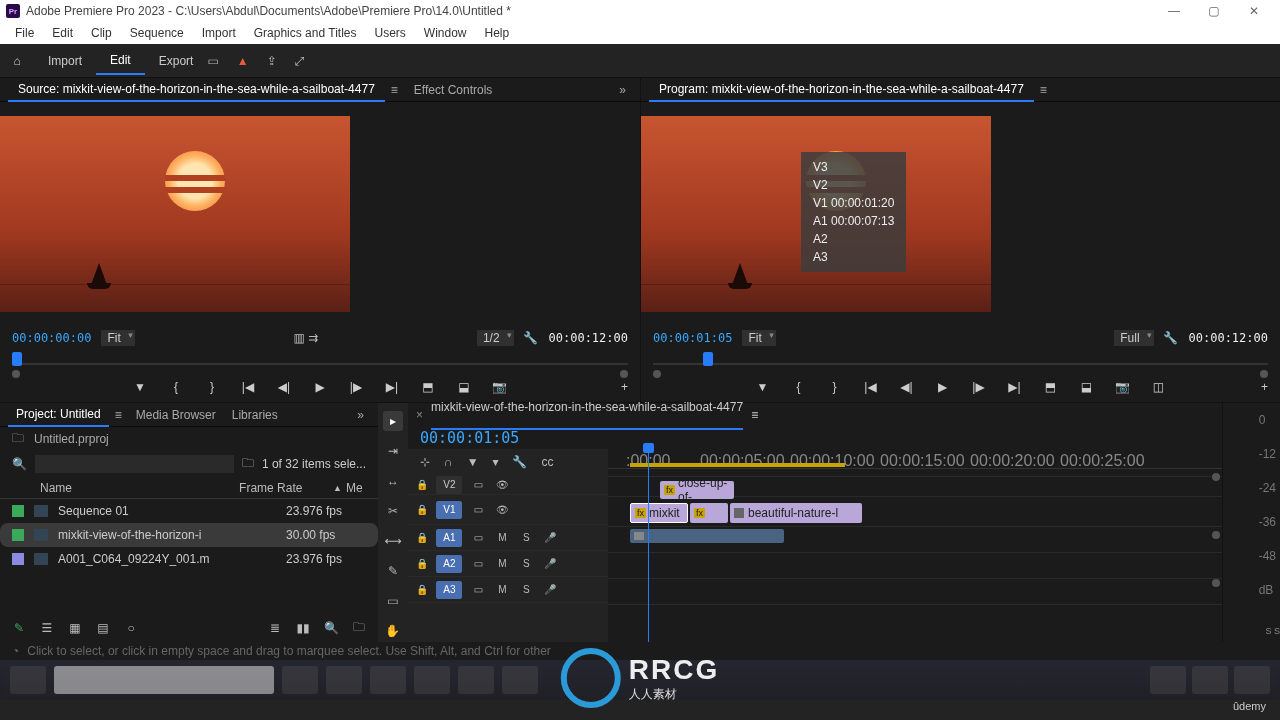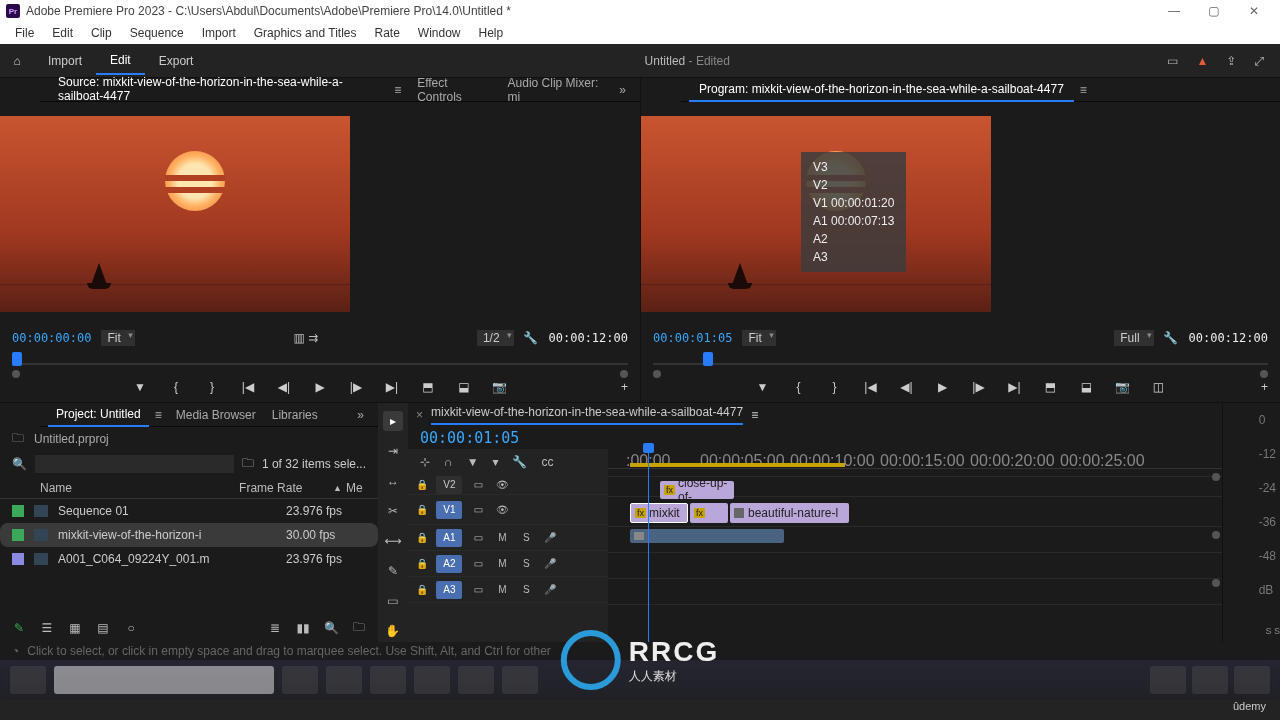--- a/index.html
+++ b/index.html
@@ -23,21 +23,21 @@
 .ws-bar .doc { flex: 1; text-align: center; color: #bbb; }
 .ws-bar .right-icons { display: flex; gap: 18px; padding-right: 16px; }
 .ws-bar .ricon { color: #bbb; }
 .ws-bar .warn { color: #e45b3a; }
 
 
 .panels-top { display: flex; height: 324px; }
 .source-panel { width: 640px; background: #1b1b1b; display: flex; flex-direction: column; }
 .program-panel { flex: 1; background: #1b1b1b; display: flex; flex-direction: column; border-left: 1px solid #111; }
 
-.panel-tabs { height: 24px; display: flex; align-items: center; padding: 0 8px; color: #aaa; border-bottom: 1px solid #0a0a0a; margin-left: 40px; }
+.panel-tabs { height: 24px; display: flex; align-items: center; padding: 0 8px; color: #aaa; border-bottom: 1px solid #0a0a0a; }
 .panel-tabs .ptab { padding: 4px 10px; }
 .panel-tabs .ptab.active { color: #fff; border-bottom: 2px solid #287cfa; }
 .panel-tabs .spacer { flex: 1; }
 .panel-tabs .more { padding: 0 6px; }
 
 .monitor-area { flex: 1; display: flex; align-items: center; justify-content: flex-start; background: #1b1b1b; position: relative; }
 .video-frame { width: 350px; height: 196px; background: linear-gradient(#c85530 0%, #a03820 60%, #5a2015 100%); position: relative; overflow: hidden; }
 .sun { position: absolute; top: 18%; left: 47%; width: 60px; height: 60px; background: radial-gradient(#ffe6b0 40%, #ffb060 60%, #e87030 100%); border-radius: 50%; }
 .sun::after { content:""; position:absolute; left:0; width:100%; height:6px; top:40%; background:#b04020; box-shadow:0 12px 0 #b04020; }
 .sailboat { position: absolute; bottom: 14%; left: 26%; width: 0; height: 0; border-left: 8px solid transparent; border-right: 8px solid transparent; border-bottom: 22px solid #1a0a08; }
@@ -88,21 +88,21 @@
 .bin-row .n { flex: 1; overflow:hidden; text-overflow:ellipsis; white-space:nowrap; }
 .bin-row .fr { width: 80px; }
 
 .proj-footer { margin-top:auto; height: 28px; display:flex; align-items:center; padding:0 12px; gap:14px; color:#bbb; }
 .proj-footer .pf { width:14px; text-align:center; }
 .proj-footer .pencil { color:#3aaa5a; }
 
 
 .tl-tabs { height: 24px; display: flex; align-items: center; padding: 0 8px; color: #ccc; }
 .tl-tabs .close { margin-right: 8px; color:#888; }
-.tl-tabs .tname { border-bottom:2px solid #287cfa; padding-bottom:4px; }
+.tl-tabs .tname { border-bottom:2px solid #287cfa; padding-bottom:14px; }
 
 .tl-header { height: 22px; display:flex; align-items:center; padding:0 12px; }
 .tl-body { flex:1; display:flex; }
 .tl-left { width: 200px; background:#232323; }
 .tl-right { flex:1; position:relative; background:#1b1b1b; }
 
 .tl-controls { display:flex; gap:14px; padding:4px 12px; height:26px; align-items:center; }
 .tl-ctrl { color:#bbb; }
 
 .track-head { height:26px; display:flex; align-items:center; gap:8px; padding:0 8px; border-bottom:1px solid #2a2a2a; }
@@ -131,21 +131,21 @@
 .meters .scale { position:absolute; right:4px; top:10px; color:#777; font-size:9px; display:flex; flex-direction:column; gap:20px; }
 .meters .ss { position:absolute; bottom:6px; width:100%; text-align:right; font-size:9px; color:#888; }
 
 .status-bar { height:18px; background:#1b1b1b; color:#666; padding:0 12px; display:flex; align-items:center; font-size:11px; }
 
 .taskbar { height:40px; background:linear-gradient(rgba(40,40,60,0.6),rgba(30,30,40,0.6)); backdrop-filter:blur(4px); display:flex; align-items:center; padding:0 10px; gap:8px; position:relative; }
 .taskbar .tb { width:36px; height:28px; background:rgba(80,80,80,0.4); border-radius:3px; }
 .taskbar .search-box { width:220px; height:28px; background:rgba(240,240,240,0.5); border-radius:3px; }
 .taskbar .tray { margin-left:auto; display:flex; gap:6px; }
 
-.watermark { position:absolute; left:50%; bottom:30px; transform:translateX(-50%); display:flex; align-items:center; gap:8px; pointer-events:none; }
+.watermark { position:absolute; left:50%; bottom:12px; transform:translateX(-50%); display:flex; align-items:center; gap:8px; pointer-events:none; }
 .watermark .wm-ring { width:60px; height:60px; border-radius:50%; border:6px solid #2a9bd8; position:relative; }
 .watermark .wm-text { font-size:28px; font-weight:bold; color:#eee; letter-spacing:2px; }
 .watermark .wm-sub { font-size:12px; color:#ddd; }
 .udemy-tag { position:absolute; right:14px; bottom:8px; color:#ccc; font-size:11px; }
 </style>
 </head>
 <body>
 
 <div class="win-title">
   <span class="pr-icon">Pr</span>
@@ -155,47 +155,45 @@
   <span class="win-btn">✕</span>
 </div>
 
 <div class="menu-bar">
   <span class="item">File</span>
   <span class="item">Edit</span>
   <span class="item">Clip</span>
   <span class="item">Sequence</span>
   <span class="item">Import</span>
   <span class="item">Graphics and Titles</span>
-  <span class="item">Rate</span>
+  <span class="item">Users</span>
   <span class="item">Window</span>
   <span class="item">Help</span>
 </div>
 
 <div class="ws-bar">
   <span class="home">⌂</span>
   <span class="tab">Import</span>
   <span class="tab active">Edit</span>
   <span class="tab">Export</span>
-  <span class="doc"><span>Untitled</span> <span style="color:#888">- Edited</span></span>
   <div class="right-icons">
     <span class="ricon">▭</span>
     <span class="ricon warn">▲</span>
     <span class="ricon">⇪</span>
     <span class="ricon">⤢</span>
   </div>
 </div>
 
 <div class="panels-top">
 
   <div class="source-panel">
     <div class="panel-tabs">
       <span class="ptab active">Source: mixkit-view-of-the-horizon-in-the-sea-while-a-sailboat-4477</span>
       <span class="more">≡</span>
       <span class="ptab">Effect Controls</span>
-      <span class="ptab">Audio Clip Mixer: mi</span>
       <span class="spacer"></span>
       <span class="more">»</span>
     </div>
     <div class="monitor-area">
       <div class="video-frame">
           <div class="sun"></div>
           <div class="horizon"></div>
           <div class="sailboat"></div>
         </div>
     </div>
@@ -429,21 +427,21 @@
             </div>
         </div>
         <div class="track-lane" style="height:30px">
           <div class="clip v sel" style="left:22px;width:58px;top:6px;height:20px">
               <span class="fx">fx</span>
               <span>mixkit</span>
             </div>
           <div class="clip v" style="left:82px;width:38px;top:6px;height:20px">
               <span class="fx">fx</span>
             </div>
-          <div class="clip v" style="left:122px;width:119px;top:6px;height:20px">
+          <div class="clip v" style="left:122px;width:132px;top:6px;height:20px">
               <span style="background:#666;width:10px;height:10px;margin-right:4px"></span>
               <span>beautiful-nature-l</span>
             </div>
         </div>
         <div class="track-lane">
           <div class="clip a" style="left:22px;width:154px;height:14px;top:2px">
               <span style="background:#888;width:10px;height:8px"></span>
             </div>
         </div>
         <div class="track-lane"></div>

